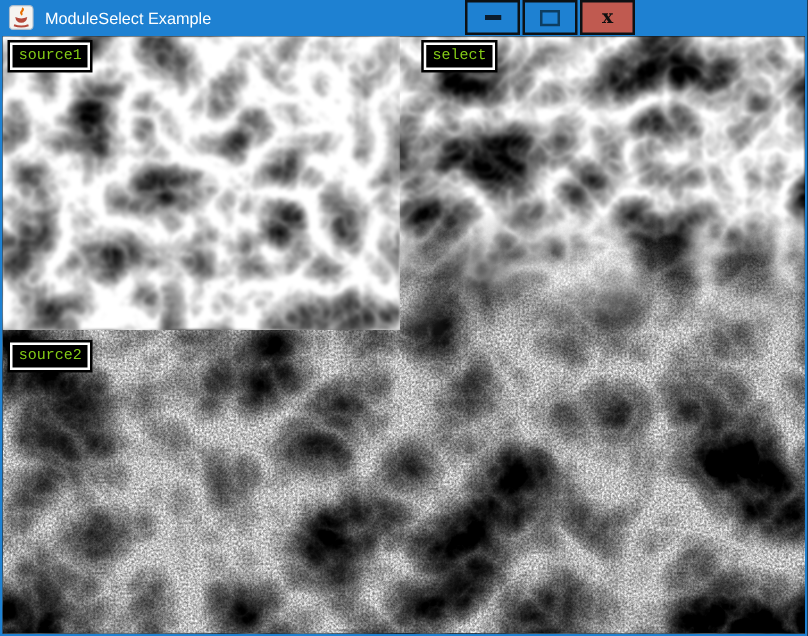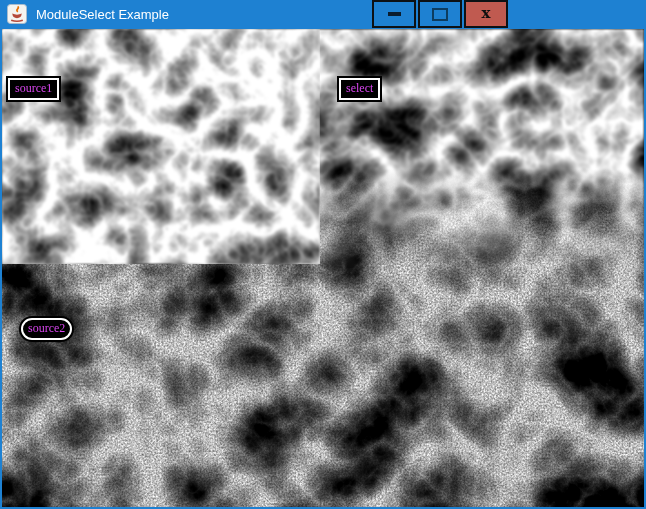--- a/index.html
+++ b/index.html
@@ -42,32 +42,31 @@
   
   .client{
     position:absolute;left:2px;top:29px;width:642px;height:478px;
     background:#111;overflow:hidden;
   }
   .client svg{position:absolute;left:0;top:0;display:block;}
 
   
   .tag{
     position:absolute;
-    background:#000;color:#d946ef;
+    background:#000;color:#84cc16;
     border:2px solid #fff;
     box-shadow:0 0 0 2px #000;
-    font-family:Liberation Serif, serif;
+    font-family:Liberation Mono, monospace;
     font-size:12px;line-height:15px;
     padding:1px 5px 2px 5px;
     white-space:nowrap;
-    margin-top:44px;
   }
   .tag.source1{left:6px;top:5px;}
   .tag.select{left:337px;top:5px;}
-  .tag.source2{left:19px;top:245px;border-radius:11px;}
+  .tag.source2{left:6px;top:245px;}
 </style>
 </head>
 <body>
 
 <div class="window">
 
   <div class="titlebar">
     <span class="app-icon">
       <svg width="20" height="20" viewBox="0 0 20 20">
         <rect x="0.5" y="0.5" width="19" height="19" rx="3" fill="#f5f4f0" stroke="#a9bccd"></rect>

